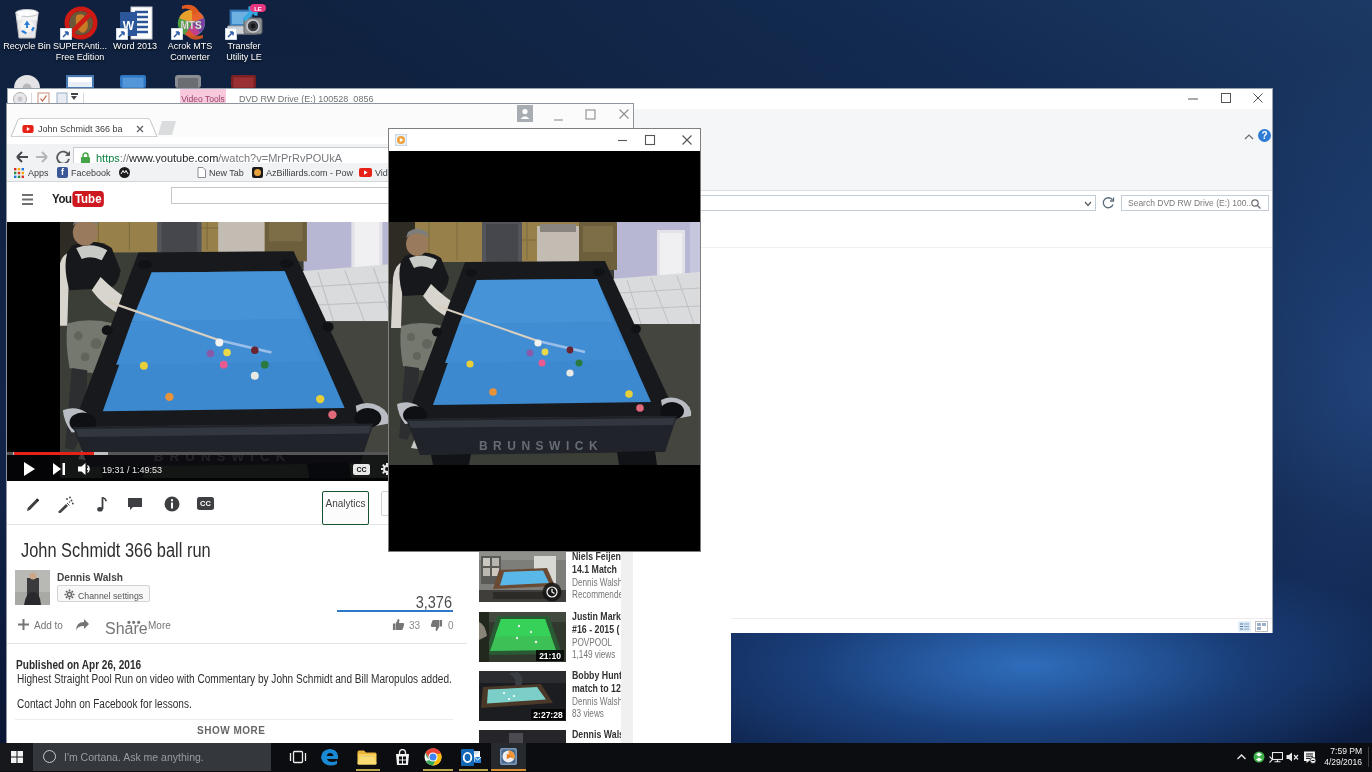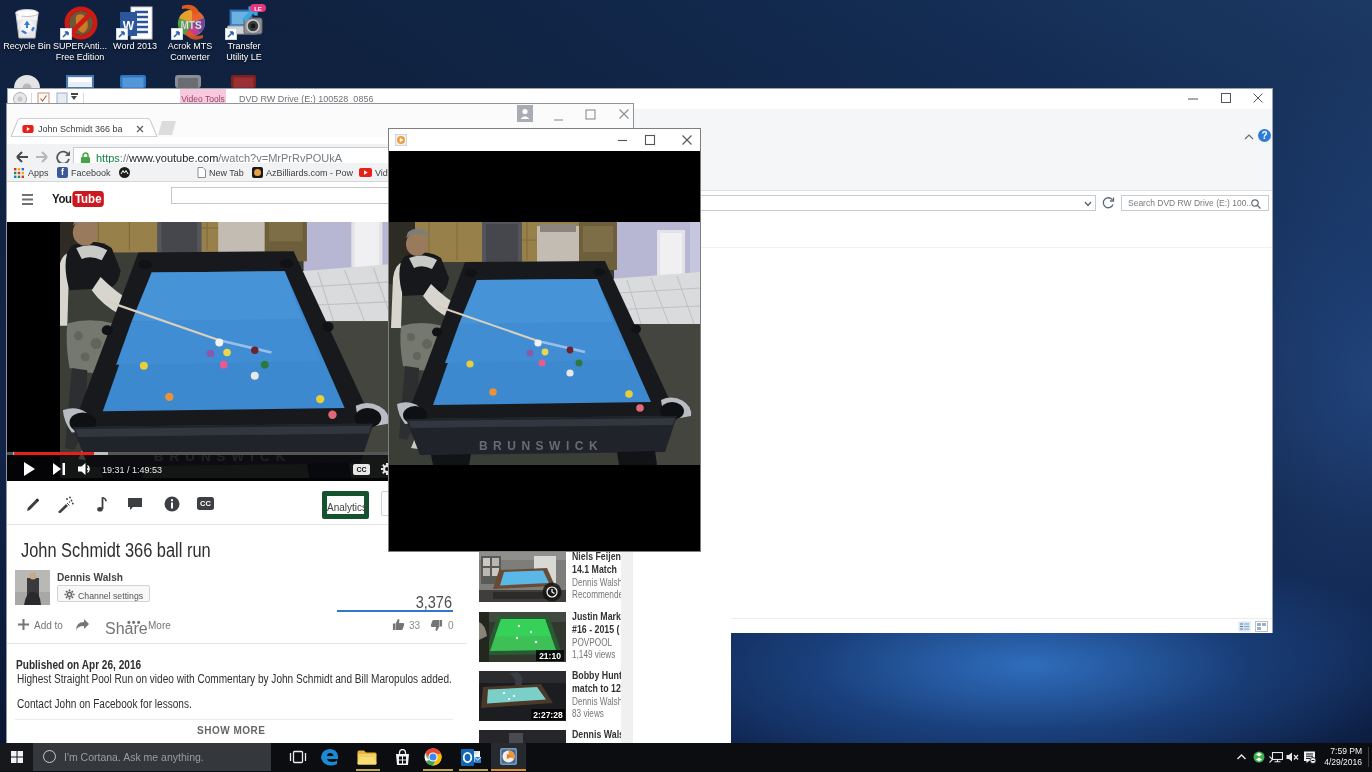--- a/index.html
+++ b/index.html
@@ -351,21 +351,21 @@
       </svg>
     <svg class="abs" style="left:120px;top:16px" width="16" height="14" viewBox="0 0 16 14">
         <path d="M1 1 H15 V10 H6 L3 13 V10 H1 Z" fill="#3d3f42"></path>
       </svg>
     <svg class="abs" style="left:157px;top:15px" width="16" height="16" viewBox="0 0 16 16">
         <circle cx="8" cy="8" r="7.5" fill="#3d3f42"></circle>
         <rect x="7" y="6.5" width="2" height="6" fill="#fff"></rect>
         <rect x="7" y="3.2" width="2" height="2" fill="#fff"></rect>
       </svg>
     <div class="abs" style="left:190px;top:16px;width:17px;height:13px;background:#3d3f42;border-radius:2.5px;color:#fff;font-size:7.5px;font-weight:bold;text-align:center;line-height:13px;">CC</div>
-    <div class="abs" style="left:315px;top:10px;width:47px;height:28px;background:#fcfcfc;border:5px solid #14532d;border-radius:2px;color:#444;font-size:10px;text-align:center;line-height:24px;">Analytics</div>
+    <div class="abs" style="left:315px;top:10px;width:47px;height:34px;background:#fcfcfc;border:1px solid #14532d;border-radius:2px;color:#444;font-size:10px;text-align:center;line-height:24px;">Analytics</div>
     <div class="abs" style="left:374px;top:10px;width:14px;height:25px;background:#fcfcfc;border:1px solid #d0d0d0;border-radius:2px;"></div>
   </div>
   <div class="abs" id="watchinfo" style="left:0;top:421px;width:724px;height:220px;background:#fff;">
     <div class="abs" style="left:14px;top:14px;font-size:20px;color:#2e2e2e;transform:scaleX(0.82);transform-origin:0 0;white-space:nowrap;">John Schmidt 366 ball run</div>
     <svg class="abs" style="left:8px;top:45px" width="35" height="35" viewBox="0 0 35 35">
         <rect width="35" height="35" fill="#a8a8a4"></rect>
         <rect x="0" y="0" width="35" height="22" fill="#b8b8b4"></rect>
         <path d="M12 8 h12 v27 h-12z" fill="#3a3a3c"></path>
         <circle cx="18" cy="6" r="3.5" fill="#c8a888"></circle>
         <path d="M9 35 q2 -14 9 -13 q7 -1 8 13z" fill="#2a2a2e"></path>

